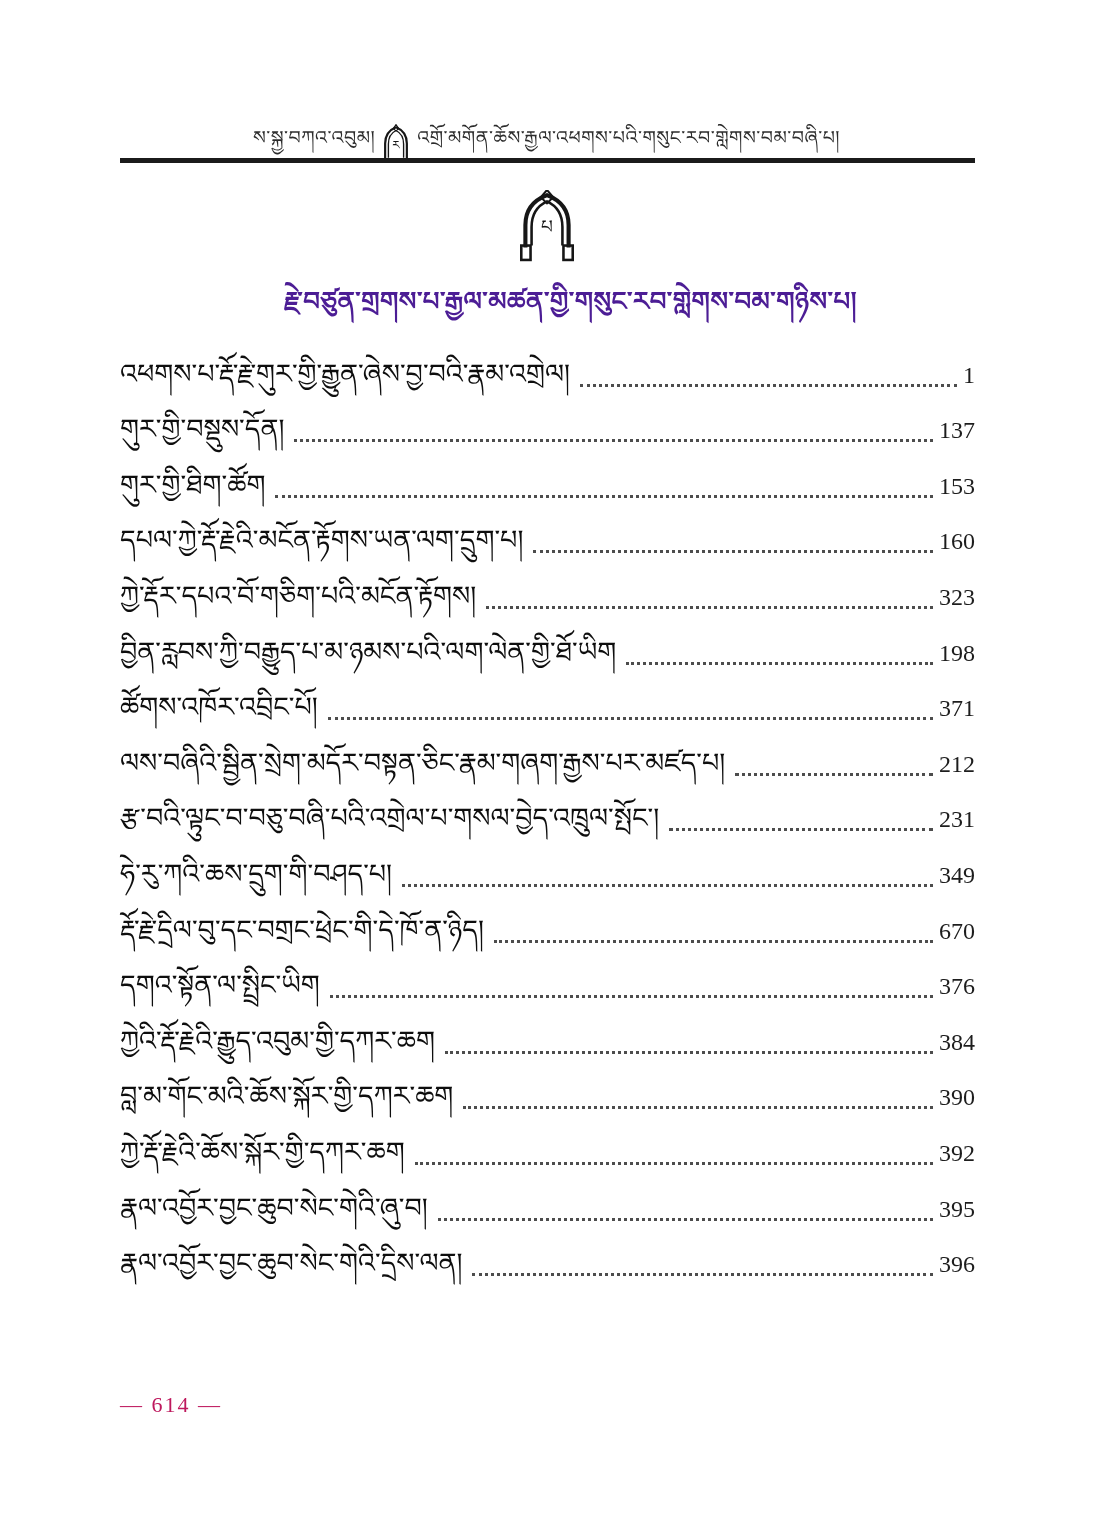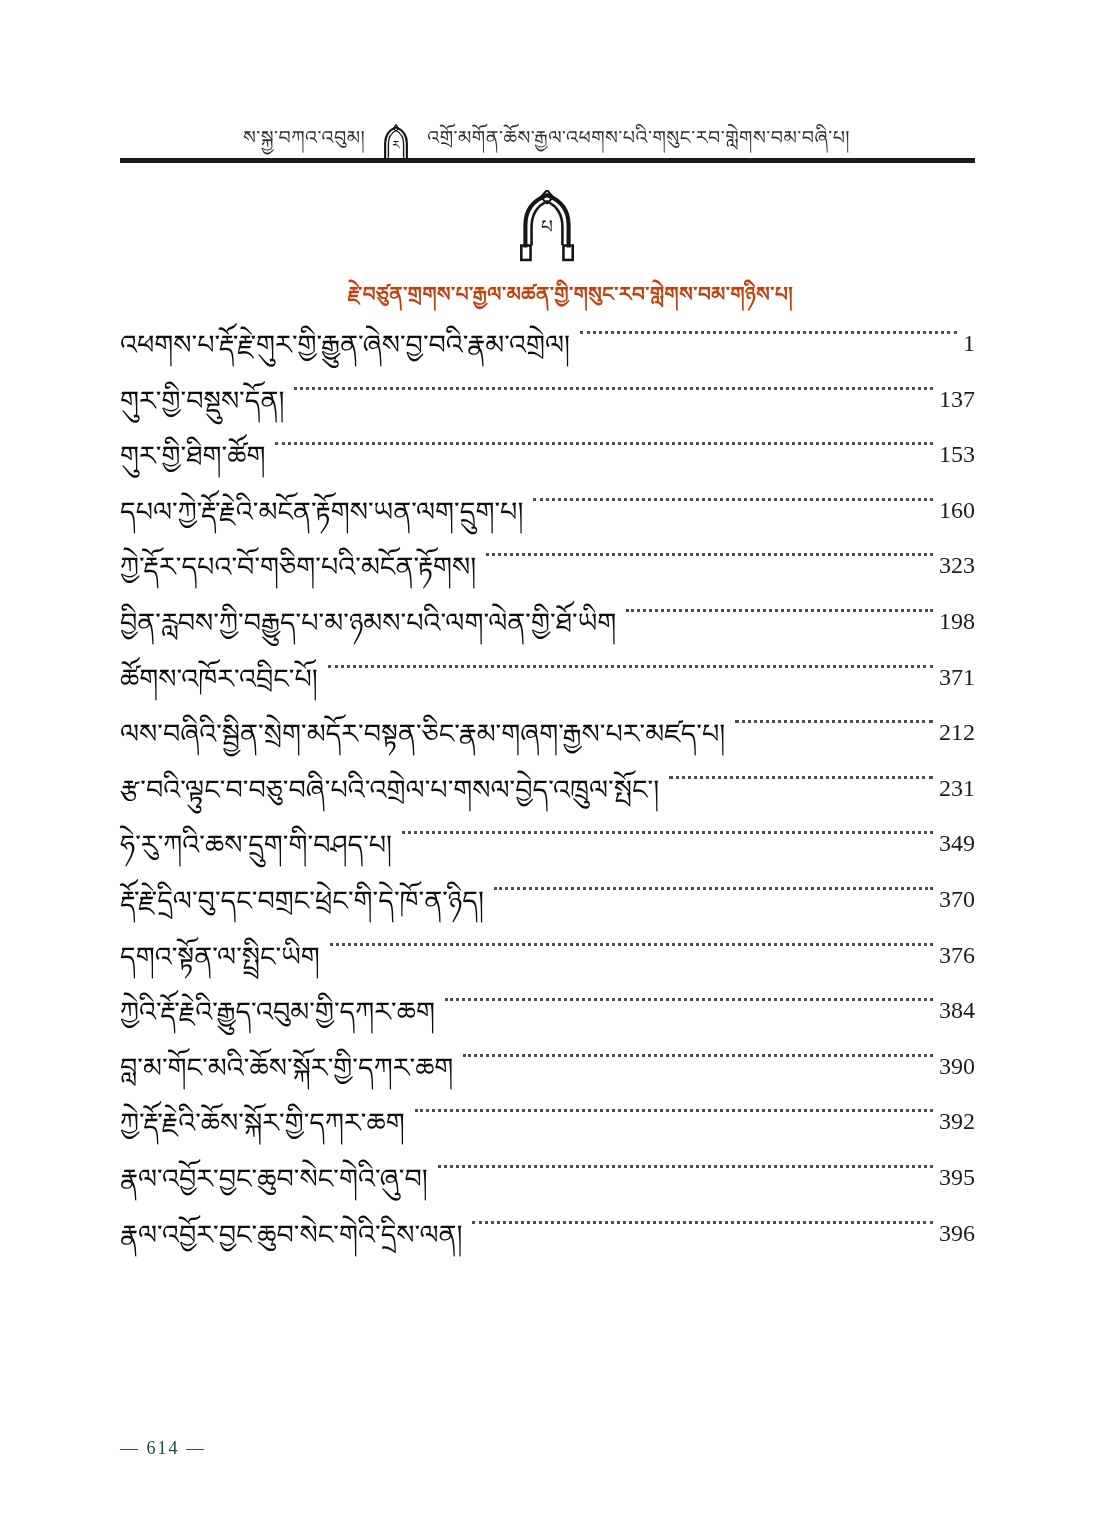--- a/index.html
+++ b/index.html
@@ -8,21 +8,21 @@
     position:relative;
     width:1093px; height:1535px;
     font-family:"DejaVu Sans","Liberation Sans",sans-serif;
     color:#111;
     overflow:hidden;
   }
 
   
   .page-header {
     position:absolute; top:116px; left:0; right:0;
-    display:flex; justify-content:center; align-items:center; gap:14px;
+    display:flex; justify-content:center; align-items:center; gap:4px;
   }
   .header-text { font-size:19px; color:#2b2b2b; letter-spacing:0.5px; }
   .header-rule {
     position:absolute; top:158px; left:120px; right:118px;
     height:5px; background:#1b1b1b;
   }
 
   
   .ornament { display:block; }
   .ornament path, .ornament rect { stroke:#161616; fill:none; }
@@ -32,31 +32,31 @@
   }
   .section-ornament-wrap {
     position:absolute; top:190px; left:0; right:0;
     display:flex; justify-content:center;
   }
 
   
   .section-title {
     position:absolute; top:272px; left:0; right:0;
     text-align:center;
-    font-size:20px; font-weight:bold; color:#c2410c;
+    font-size:26px; font-weight:bold; color:#4c1d95;
     letter-spacing:0.5px;
     padding-left:48px;
   }
 
   
   .toc {
     position:absolute; top:331px; left:120px; right:118px;
   }
   .toc-row {
-    display:flex; align-items:flex-start;
+    display:flex; align-items:flex-end;
     height:55.6px;
   }
   .toc-title {
     font-size:27px; color:#0e0e0e;
     white-space:nowrap;
     line-height:1;
   }
   .toc-leader {
     flex:1 1 auto;
     height:0;
@@ -66,23 +66,23 @@
   }
   .toc-page {
     font-family:"Liberation Serif","DejaVu Serif",serif;
     font-size:24px; color:#1d1d1d;
     white-space:nowrap;
     line-height:1;
   }
 
   
   .footer-page-number {
-    position:absolute; top:1438px; left:120px;
+    position:absolute; top:1392px; left:120px;
     font-family:"Liberation Serif","DejaVu Serif",serif;
-    font-size:18px; color:#14532d; letter-spacing:2px;
+    font-size:22px; color:#be185d; letter-spacing:2px;
   }
 </style>
 </head>
 <body>
 
 <div class="page-header">
   <span class="header-text">ས་སྐྱ་བཀའ་འབུམ།</span>
 
   <svg class="ornament" width="34" height="38" viewBox="0 0 60 70">
     <path d="M10 66 L10 36 Q10 14 30 6 Q50 14 50 36 L50 66" stroke-width="4"></path>
@@ -166,21 +166,21 @@
 
   <div class="toc-row">
     <span class="toc-title">ཧེ་རུ་ཀའི་ཆས་དྲུག་གི་བཤད་པ།</span>
     <span class="toc-leader"></span>
     <span class="toc-page">349</span>
   </div>
 
   <div class="toc-row">
     <span class="toc-title">རྡོ་རྗེ་དྲིལ་བུ་དང་བགྲང་ཕྲེང་གི་དེ་ཁོ་ན་ཉིད།</span>
     <span class="toc-leader"></span>
-    <span class="toc-page">370</span>
+    <span class="toc-page">670</span>
   </div>
 
   <div class="toc-row">
     <span class="toc-title">དགའ་སྟོན་ལ་སྤྲིང་ཡིག</span>
     <span class="toc-leader"></span>
     <span class="toc-page">376</span>
   </div>
 
   <div class="toc-row">
     <span class="toc-title">ཀྱེའི་རྡོ་རྗེའི་རྒྱུད་འབུམ་གྱི་དཀར་ཆག</span>

